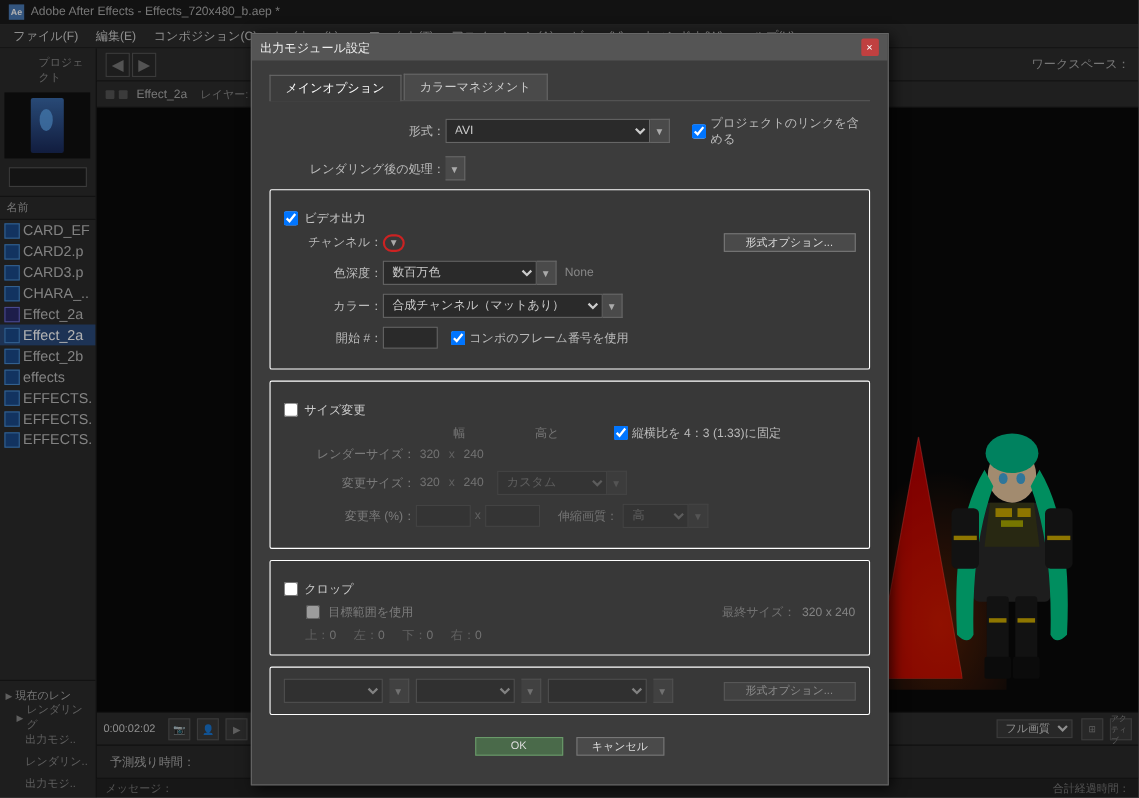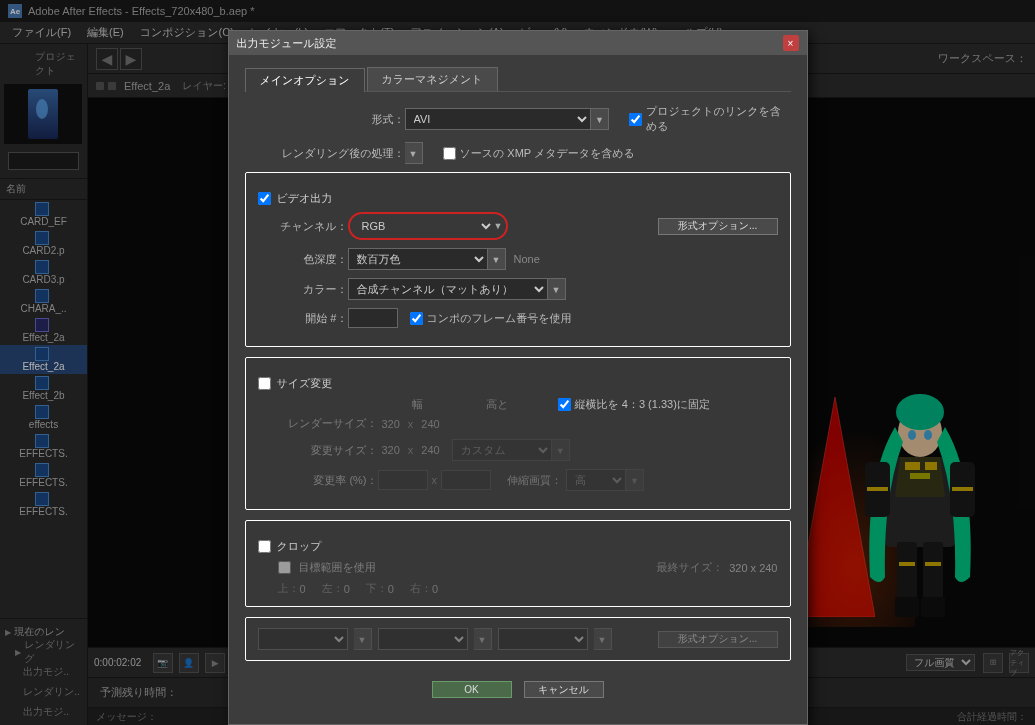--- a/index.html
+++ b/index.html
@@ -121,26 +121,25 @@
     }
 
     .sidebar-file-list {
       flex: 1;
       overflow-y: auto;
     }
     .sidebar-file-item {
       display: flex;
       align-items: center;
       padding: 2px 4px;
-      font-size: 10px;
+      font-size: 13px;
       color: #bbb;
       cursor: pointer;
       white-space: nowrap;
       overflow: hidden;
-      flex-direction: column;
     }
     .sidebar-file-item.selected { background: #2a4a7a; color: white; }
     .file-icon {
       width: 14px; height: 14px;
       margin-right: 3px;
       flex-shrink: 0;
     }
     .file-icon-comp {
       background: #1a4a8a;
       border: 1px solid #4a8acc;
@@ -692,38 +691,31 @@
         <span class="select-arrow">▼</span>
         <div style="margin-left:16px;display:flex;align-items:center;">
           <input type="checkbox" class="form-checkbox" checked="" style="">
           <span class="form-checkbox-label">プロジェクトのリンクを含める</span>
         </div>
       </div>
 
       <div class="form-row">
         <span class="form-label form-label-wide">レンダリング後の処理：</span>
         <span class="select-arrow">▼</span>
-        <div style="margin-left:16px;display:flex;align-items:center;">
-          <input type="checkbox" class="form-checkbox" style="">
-          <span class="form-checkbox-label">ソースの XMP メタデータを含める</span>
-        </div>
       </div>
 
       <div class="section-box">
         <div class="section-header">
           <input type="checkbox" class="section-checkbox" checked="" style="">
           <span>ビデオ出力</span>
         </div>
 
         <div class="form-row">
           <span class="form-label" style="width:90px;text-align:right;">チャンネル：</span>
           <div class="channel-highlight">
-            <select class="form-select" style="width:140px;border:none;background:transparent;color:#ccc;">
-              <option>RGB</option>
-            </select>
             <span style="color:#aaa;font-size:9px;">▼</span>
           </div>
           <div style="margin-left:auto;">
             <button class="dialog-btn" style="width:120px;">形式オプション...</button>
           </div>
         </div>
 
         <div class="form-row">
           <span class="form-label" style="width:90px;text-align:right;">色深度：</span>
           <select class="form-select" style="width:140px;">

